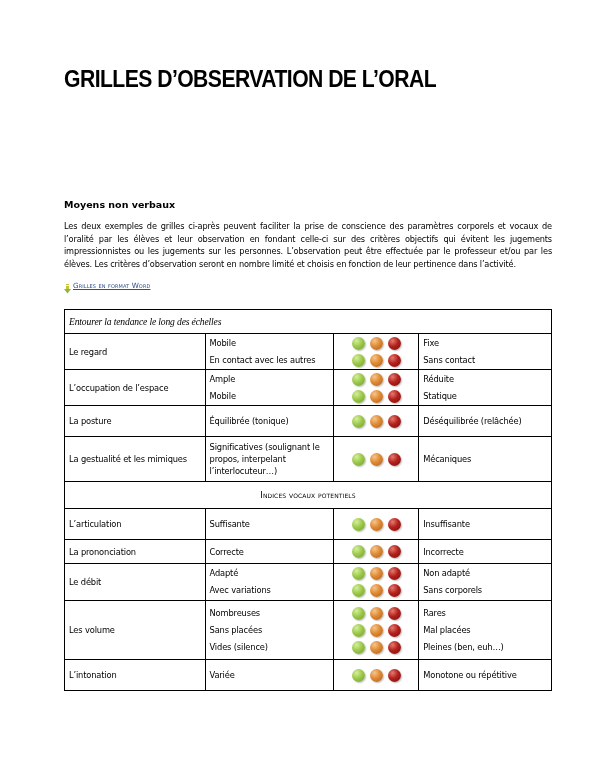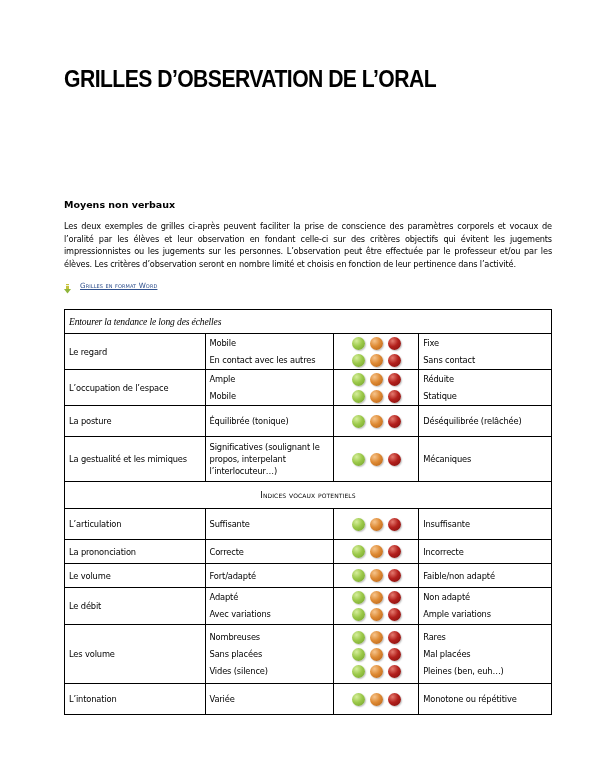--- a/index.html
+++ b/index.html
@@ -21,21 +21,21 @@
       font-weight: bold; font-size: 9.5px;
     }
     .intro {
       position: absolute; left: 64px; top: 220px; width: 488px;
       font-family: "DejaVu Sans", sans-serif;
       font-size: 8.2px; line-height: 12.7px; text-align: justify;
       letter-spacing: -0.15px;
     }
     .link-line {
       position: absolute; left: 64px; top: 280px;
-      display: flex; align-items: center; gap: 9px;
+      display: flex; align-items: center; gap: 2px;
     }
     .arrow-icon { width: 7px; height: 10px; display: inline-block; }
     .link {
       font-family: "DejaVu Sans", sans-serif;
       font-size: 7.2px; color: #2e4f8c; text-decoration: underline;
       font-variant: small-caps; letter-spacing: 0.1px;
       cursor: pointer;
     }
     table.grid {
       position: absolute; left: 64px; top: 309px; width: 488px;
@@ -218,34 +218,20 @@
             <div class="dot-row">
                 <span class="dot green"></span>
                 <span class="dot orange"></span>
                 <span class="dot red"></span>
               </div>
           </div>
         </td>
         <td>Incorrecte</td>
       </tr>
 
-      <tr class="h24">
-        <td>Le volume</td>
-        <td>Fort/adapté</td>
-        <td class="dots-cell">
-          <div class="dots">
-            <div class="dot-row">
-                <span class="dot green"></span>
-                <span class="dot orange"></span>
-                <span class="dot red"></span>
-              </div>
-          </div>
-        </td>
-        <td>Faible/non adapté</td>
-      </tr>
 
       <tr class="h37">
         <td>Le débit</td>
         <td class="lines">
           <div>Adapté</div>
           <div>Avec variations</div>
         </td>
         <td class="dots-cell">
           <div class="dots">
             <div class="dot-row">
@@ -255,21 +241,21 @@
               </div>
             <div class="dot-row">
                 <span class="dot green"></span>
                 <span class="dot orange"></span>
                 <span class="dot red"></span>
               </div>
           </div>
         </td>
         <td class="lines">
           <div>Non adapté</div>
-          <div>Ample variations</div>
+          <div>Sans corporels</div>
         </td>
       </tr>
 
       <tr class="h59">
         <td>Les volume</td>
         <td class="lines">
           <div>Nombreuses</div>
           <div>Sans placées</div>
           <div>Vides (silence)</div>
         </td>

